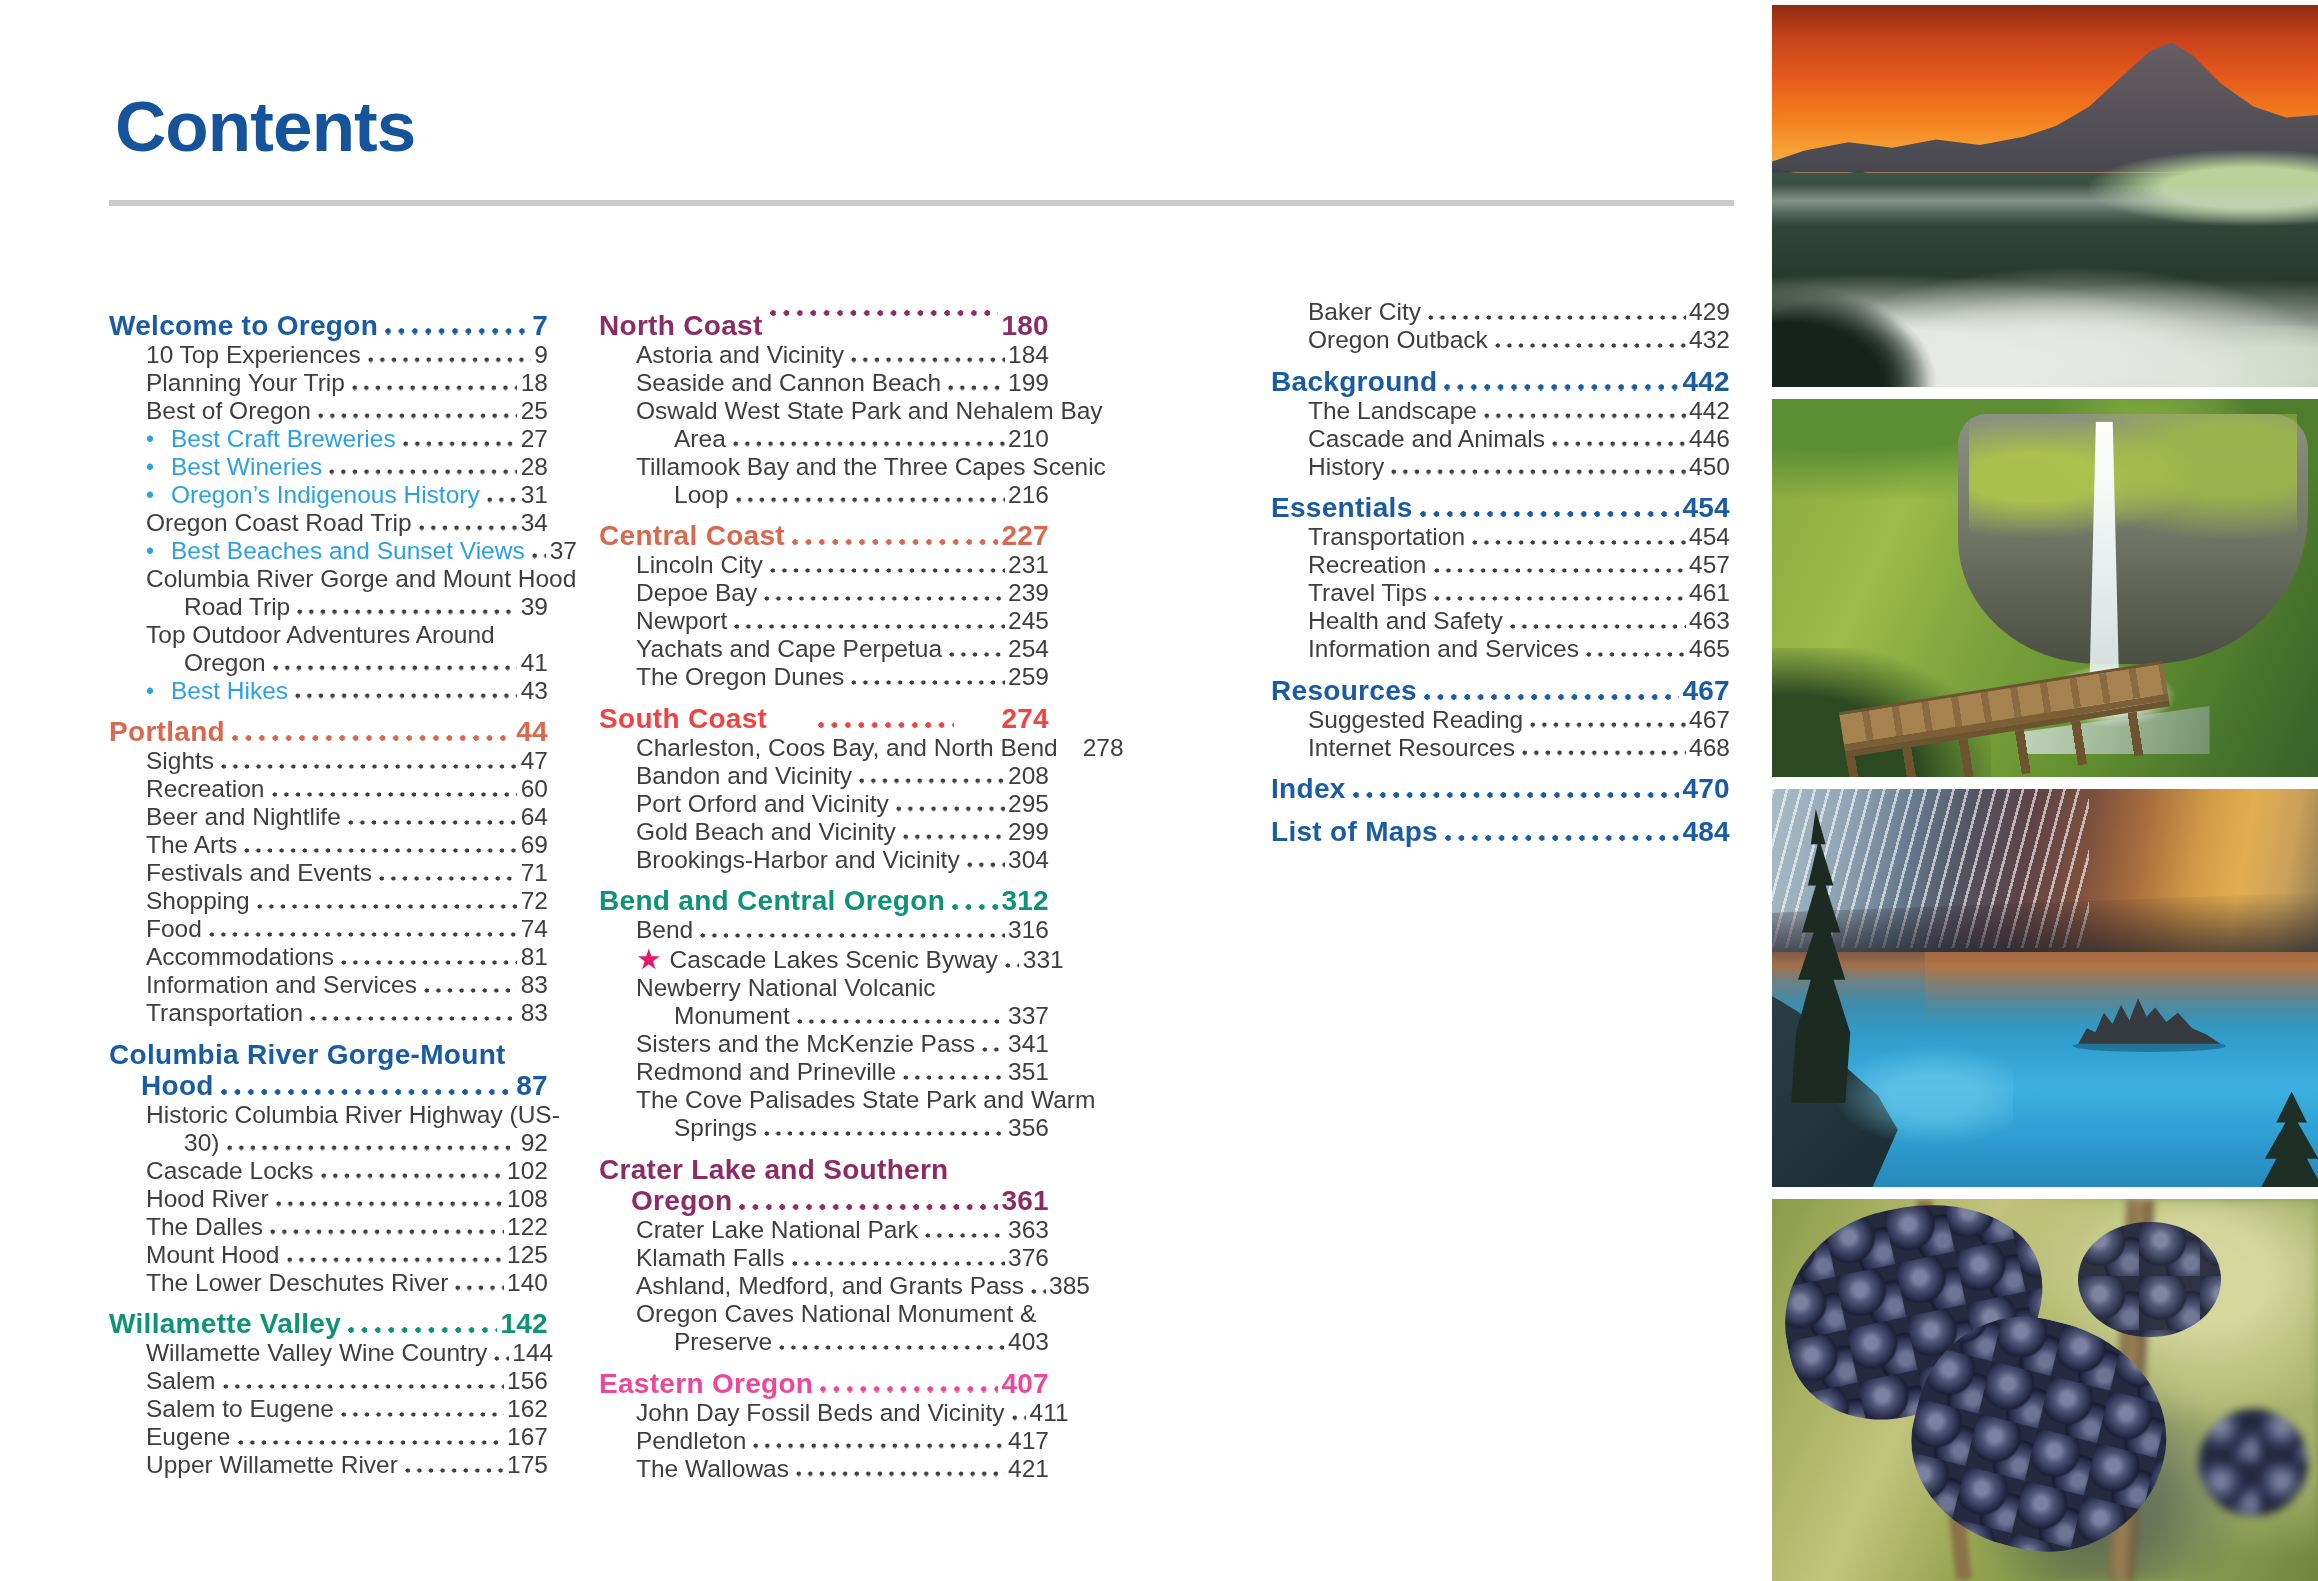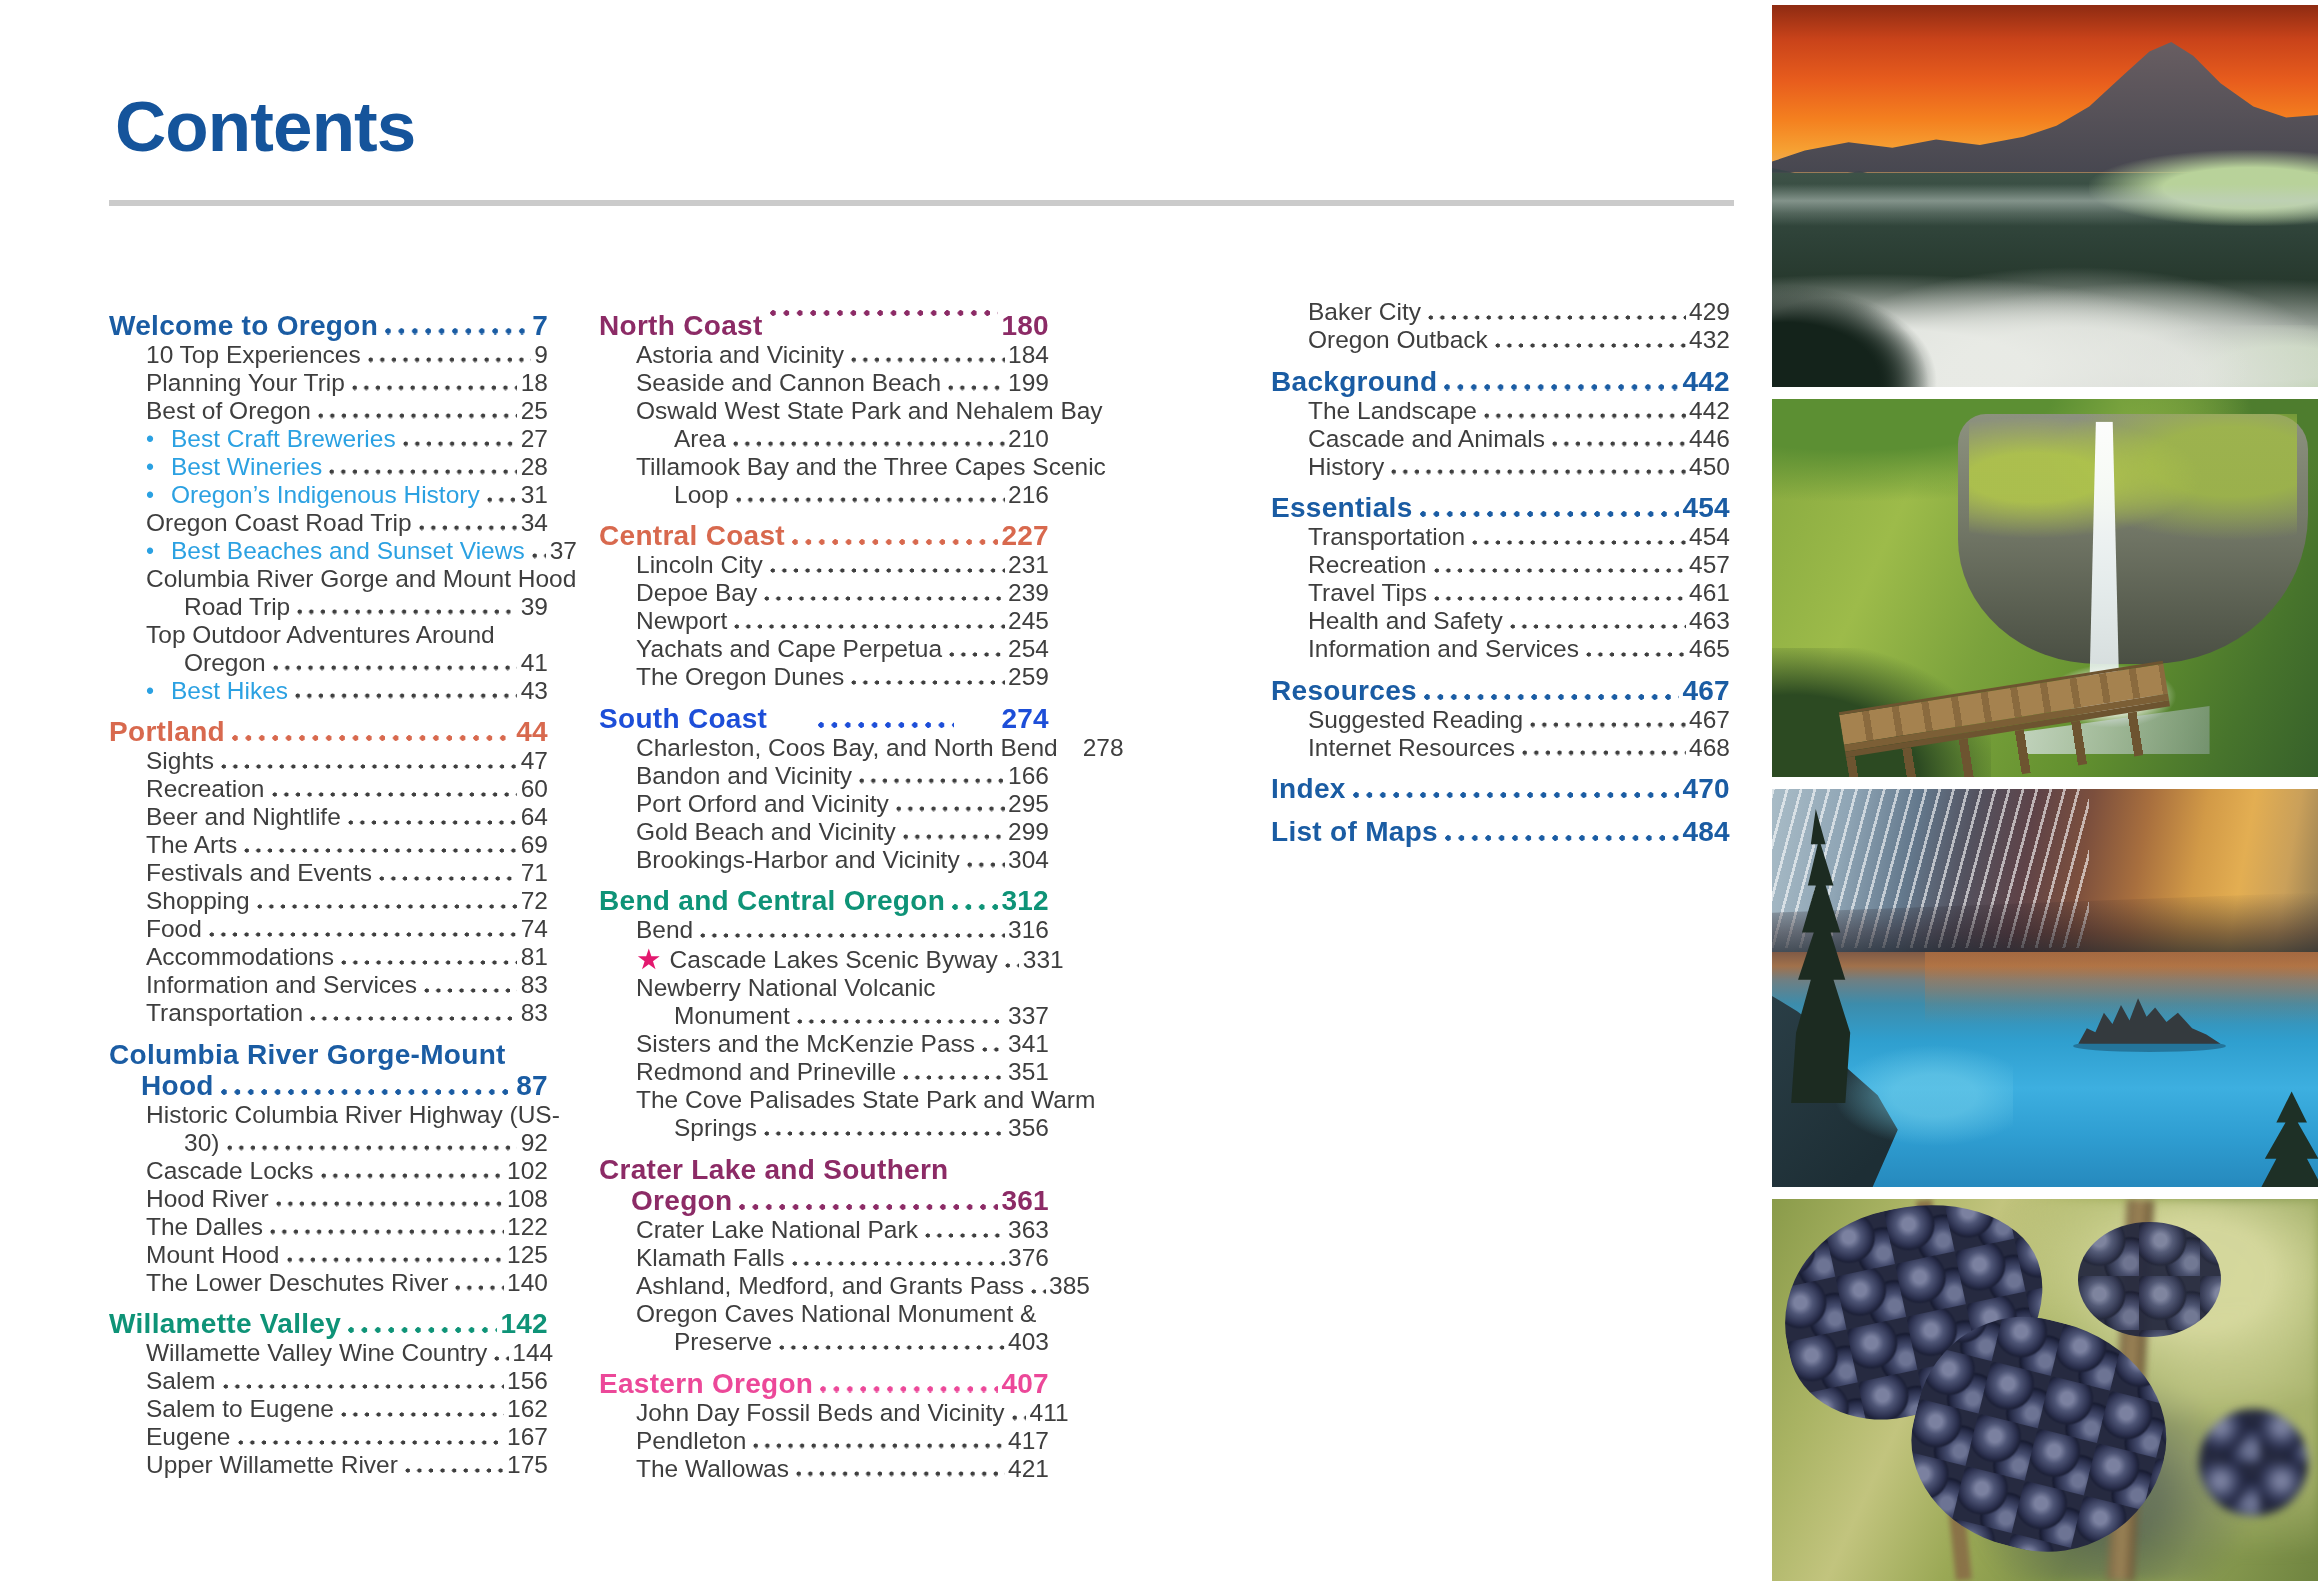--- a/index.html
+++ b/index.html
@@ -382,34 +382,34 @@
         <div class="row s">
           <span class="label">Yachats and Cape Perpetua</span>
           <span class="leader"></span>
           <span class="page-num">254</span>
         </div>
         <div class="row s">
           <span class="label">The Oregon Dunes</span>
           <span class="leader"></span>
           <span class="page-num">259</span>
         </div>
-        <div class="row h" style="color: #1d4ed8; gap: 44px;">
+        <div class="row h" style="color: #ef4444; gap: 44px;">
           <span class="label">South Coast</span>
           <span class="leader"></span>
           <span class="page-num">274</span>
         </div>
         <div class="row s">
           <span class="label">Charleston, Coos Bay, and North Bend</span>
           <span class="leader nodots"></span>
           <span class="page-num">278</span>
         </div>
         <div class="row s">
           <span class="label">Bandon and Vicinity</span>
           <span class="leader"></span>
-          <span class="page-num">166</span>
+          <span class="page-num">208</span>
         </div>
         <div class="row s">
           <span class="label">Port Orford and Vicinity</span>
           <span class="leader"></span>
           <span class="page-num">295</span>
         </div>
         <div class="row s">
           <span class="label">Gold Beach and Vicinity</span>
           <span class="leader"></span>
           <span class="page-num">299</span>

